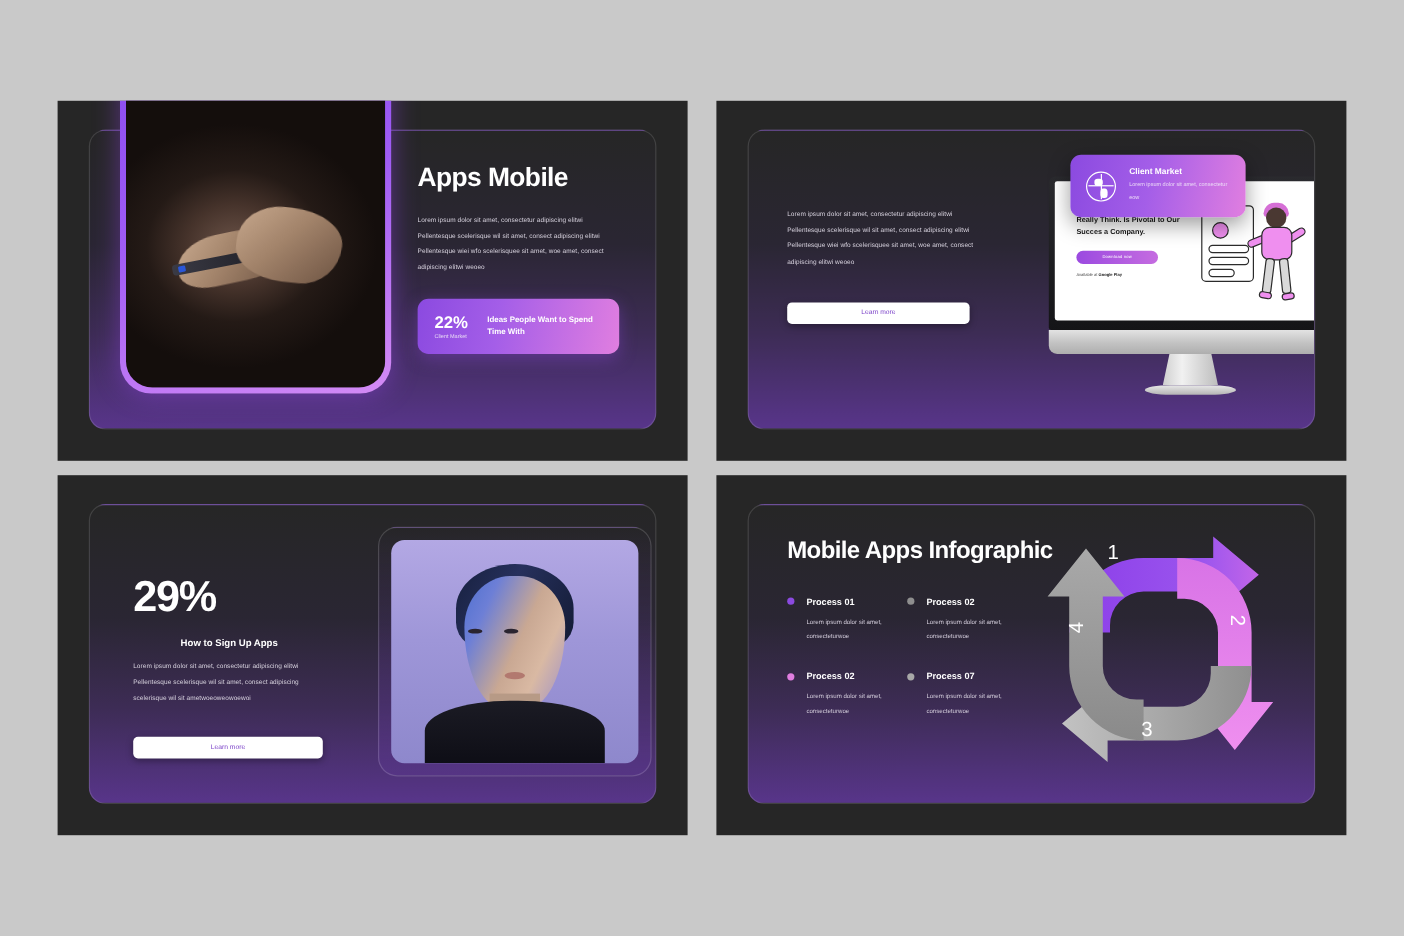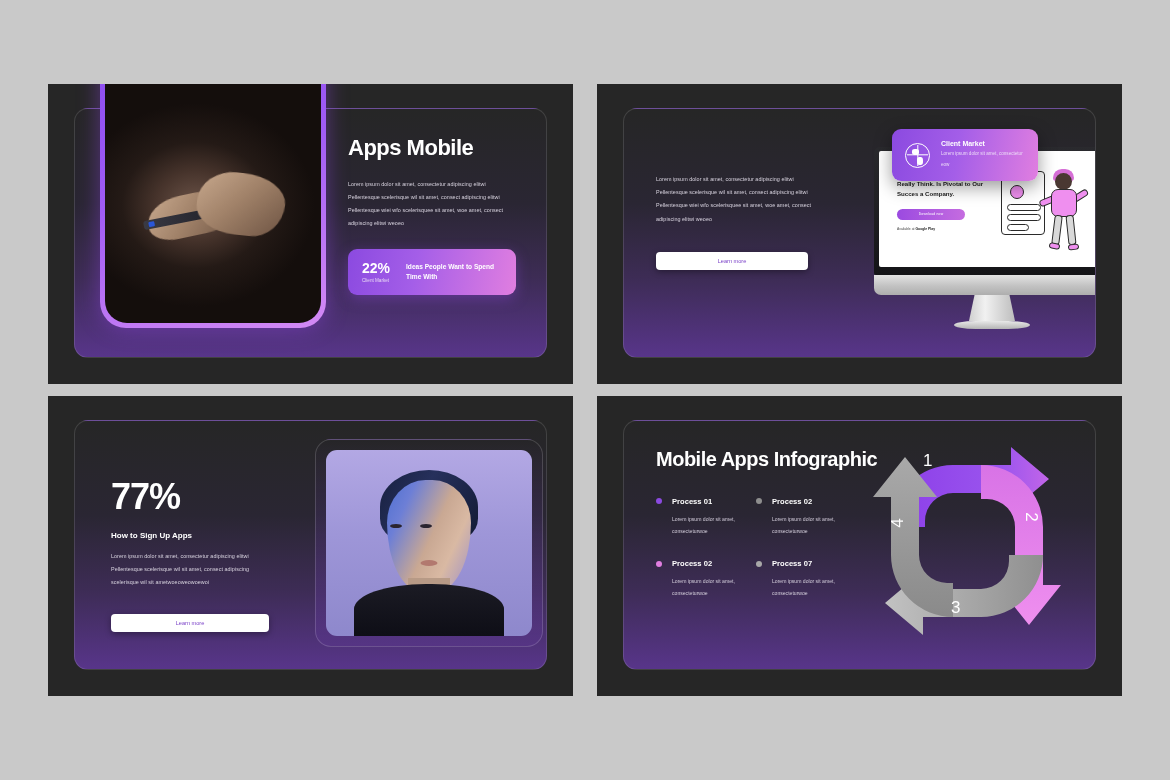--- a/index.html
+++ b/index.html
@@ -184,21 +184,21 @@
     background:#fff; transform:translateY(-50%);
   }
   .globe-blob{ position:absolute; background:#fff; border-radius:40%; }
   .client-txt { margin-left: 11px; }
   .client-title { color:#fff; font-size: 7px; font-weight: 700; }
   .client-sub { color:#ecd9f7; font-size: 4.6px; line-height: 2.3; margin-top: 2px;}
 
   
   .s3-left { position: absolute; left: 36px; top: 58px; width: 160px; }
   .s3-pct { color:#fff; font-size: 36px; font-weight: 700; letter-spacing: -1px; line-height: 1;}
-  .s3-sub { color:#fff; font-size: 8px; font-weight: 700; margin-top: 16px;}
+  .s3-sub { color:#fff; font-size: 8px; font-weight: 700; margin-top: 16px; text-align: center;}
   .s3-body { margin-top: 10px; width: 152px; }
   .s3-btn { margin-top: 24px; width: 158px; }
   .s3-frame {
     position: absolute; left: 240px; top: 18px;
     width: 228px; height: 208px;
     border-radius: 16px;
     border: 1px solid rgba(255,255,255,.16);
     padding: 10px;
     background: linear-gradient(to bottom, rgba(38,38,38,0) 0%, rgba(90,55,140,.55) 100%);
   }
@@ -330,21 +330,21 @@
         </div>
       </div>
 
     </div>
   </div>
 
   <div class="slide">
     <div class="inner-card">
 
       <div class="s3-left">
-        <div class="s3-pct">77%</div>
+        <div class="s3-pct">29%</div>
         <div class="s3-sub">How to Sign Up Apps</div>
         <div class="body-copy s3-body">Lorem ipsum dolor sit amet, consectetur adipiscing elitwi Pellentesque scelerisque wil sit amet, consect adipiscing scelerisque wil sit ametwoeoweowoewoi</div>
         <div class="btn-learn s3-btn">Learn more</div>
       </div>
 
       <div class="s3-frame">
         <div class="s3-photo">
           <div class="face-hair"></div>
           <div class="face-shape"></div>
           <div class="eye" style="left:64px;top:74px;"></div>

